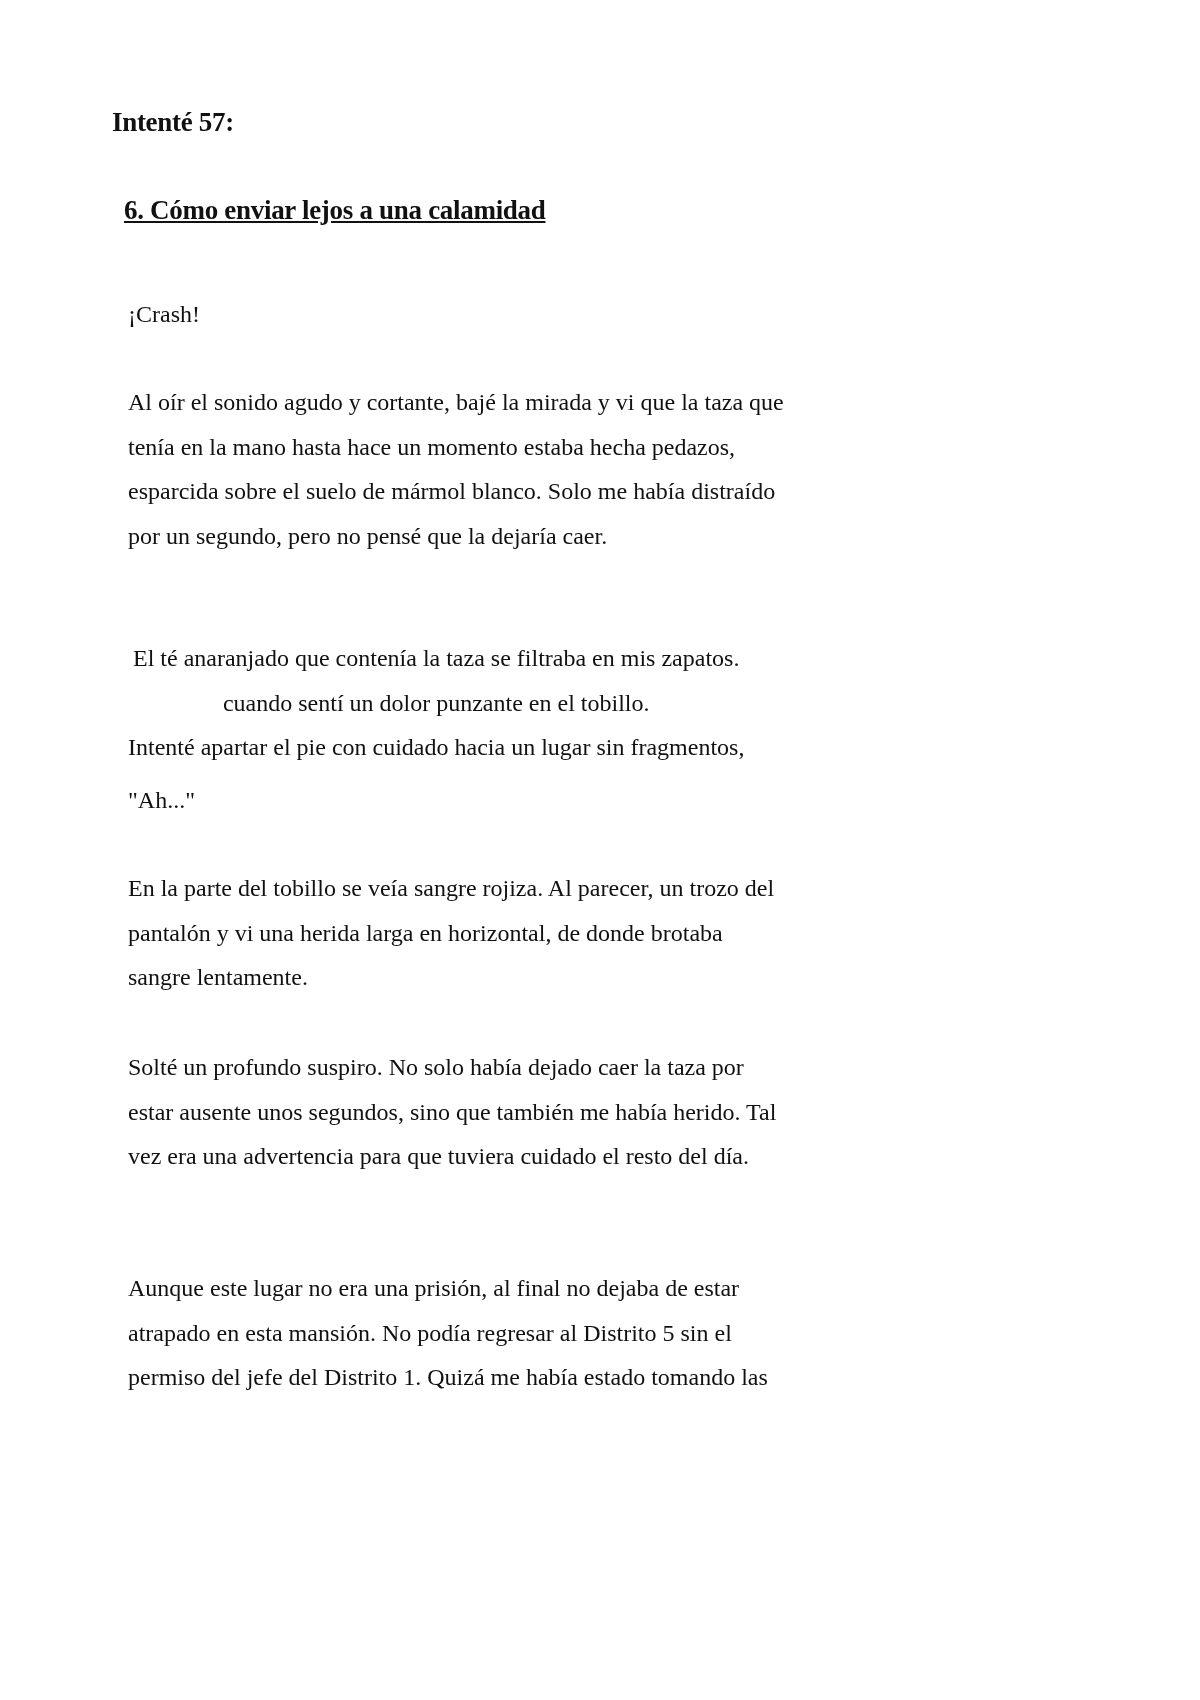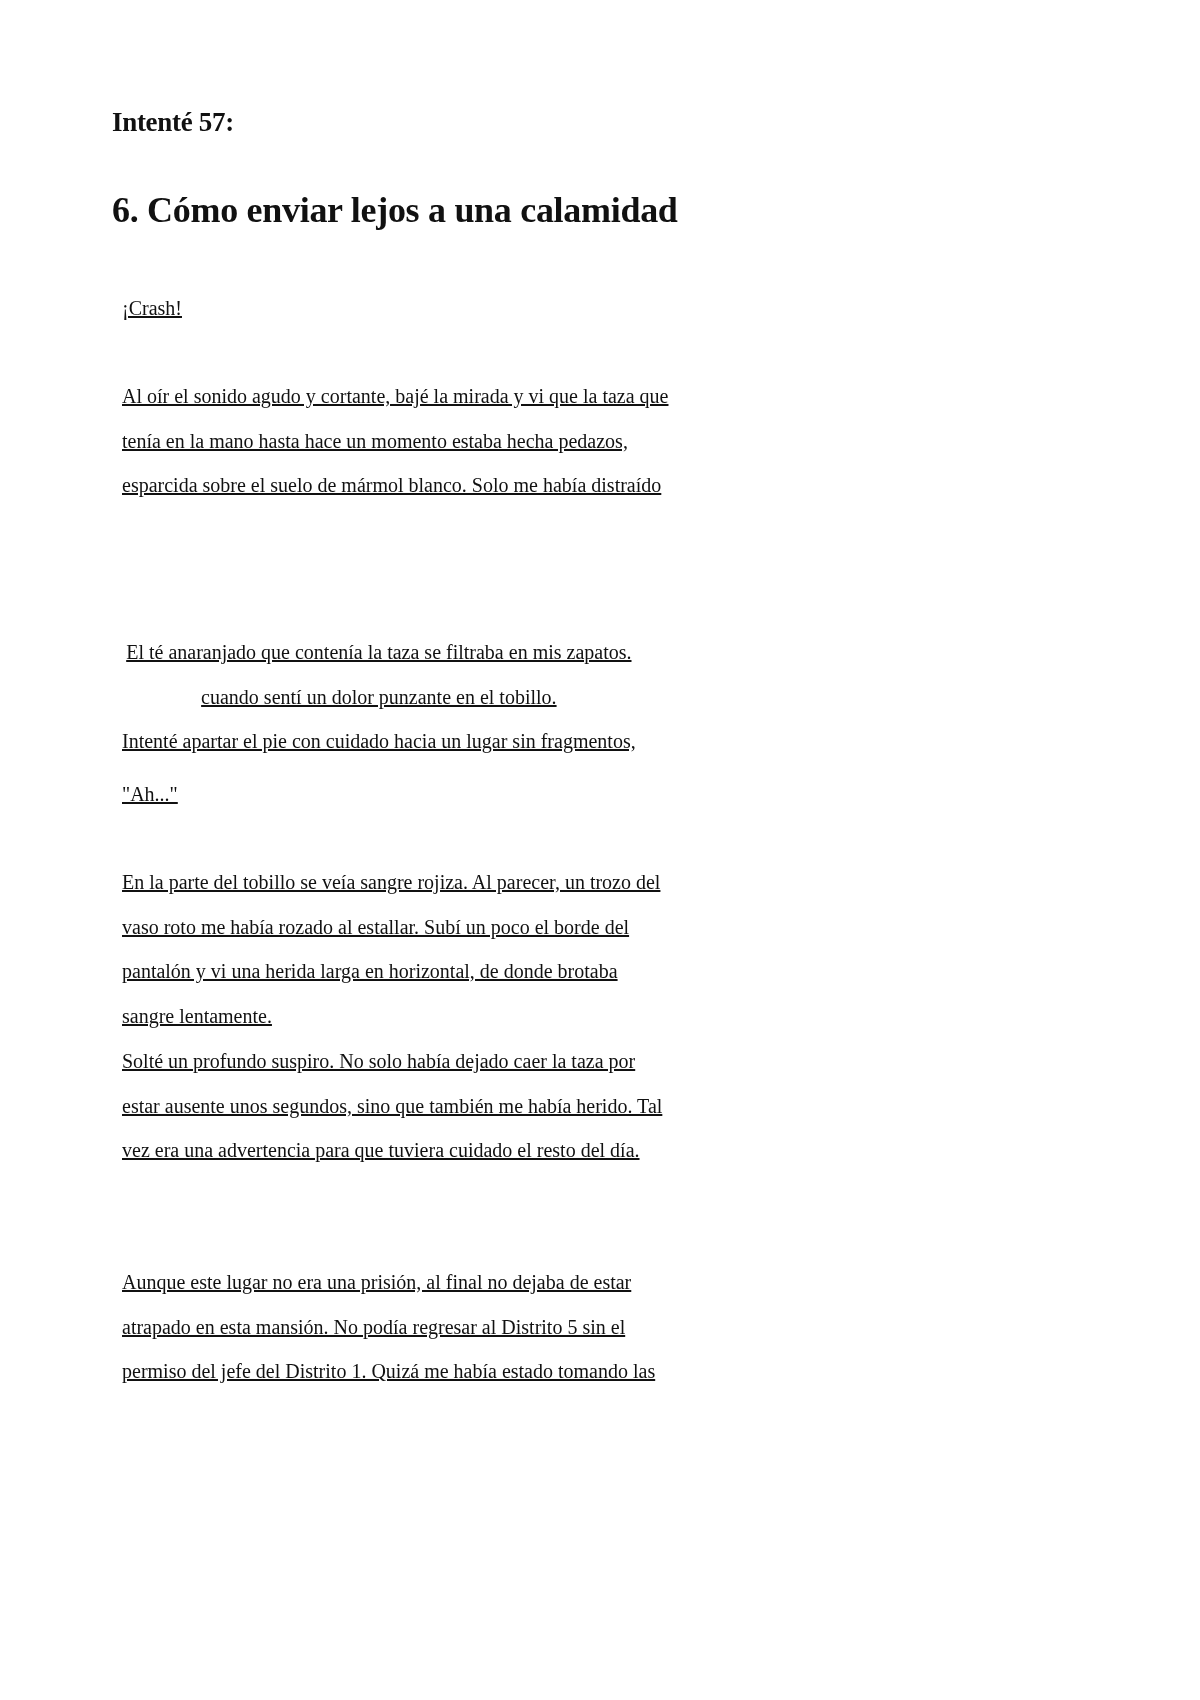--- a/index.html
+++ b/index.html
@@ -27,35 +27,35 @@
       left: 0;
       font-size: 27px;
       font-weight: bold;
       line-height: 36px;
       white-space: nowrap;
       letter-spacing: -0.3px;
     }
     .chapter-title {
       position: absolute;
       top: 192px;
-      left: 0;
-      font-size: 36px;
+      left: 12px;
+      font-size: 27px;
       font-weight: bold;
       line-height: 36px;
       white-space: nowrap;
       letter-spacing: -0.3px;
+      text-decoration: underline;
     }
     .para {
       position: absolute;
       left: 0;
-      margin: 10px;
-      font-size: 20px;
+      margin: 16px;
+      font-size: 24px;
       line-height: 44.5px;
       white-space: nowrap;
-      text-decoration: underline;
     }
     .para .line {
       display: block;
     }
   </style>
 </head>
 <body>
 
 <div class="page">
 
@@ -64,35 +64,35 @@
   <div class="chapter-title">6. Cómo enviar lejos a una calamidad</div>
 
   <p class="para" style="top:276px;">
     <span class="line">¡Crash!</span>
   </p>
 
   <p class="para" style="top:364px;">
     <span class="line">Al oír el sonido agudo y cortante, bajé la mirada y vi que la taza que</span>
     <span class="line">tenía en la mano hasta hace un momento estaba hecha pedazos,</span>
     <span class="line">esparcida sobre el suelo de mármol blanco. Solo me había distraído</span>
+    <span class="line">por un segundo, pero no pensé que la dejaría caer.</span>
   </p>
 
   <p class="para" style="top:620px;text-align:center;">
     <span class="line">El té anaranjado que contenía la taza se filtraba en mis zapatos.</span>
     <span class="line">cuando sentí un dolor punzante en el tobillo.</span>
     <span class="line">Intenté apartar el pie con cuidado hacia un lugar sin fragmentos,</span>
   </p>
 
   <p class="para" style="top:762px;">
     <span class="line">"Ah..."</span>
   </p>
 
   <p class="para" style="top:850px;">
     <span class="line">En la parte del tobillo se veía sangre rojiza. Al parecer, un trozo del</span>
-    <span class="line">vaso roto me había rozado al estallar. Subí un poco el borde del</span>
     <span class="line">pantalón y vi una herida larga en horizontal, de donde brotaba</span>
     <span class="line">sangre lentamente.</span>
   </p>
 
   <p class="para" style="top:1029px;">
     <span class="line">Solté un profundo suspiro. No solo había dejado caer la taza por</span>
     <span class="line">estar ausente unos segundos, sino que también me había herido. Tal</span>
     <span class="line">vez era una advertencia para que tuviera cuidado el resto del día.</span>
   </p>
 

